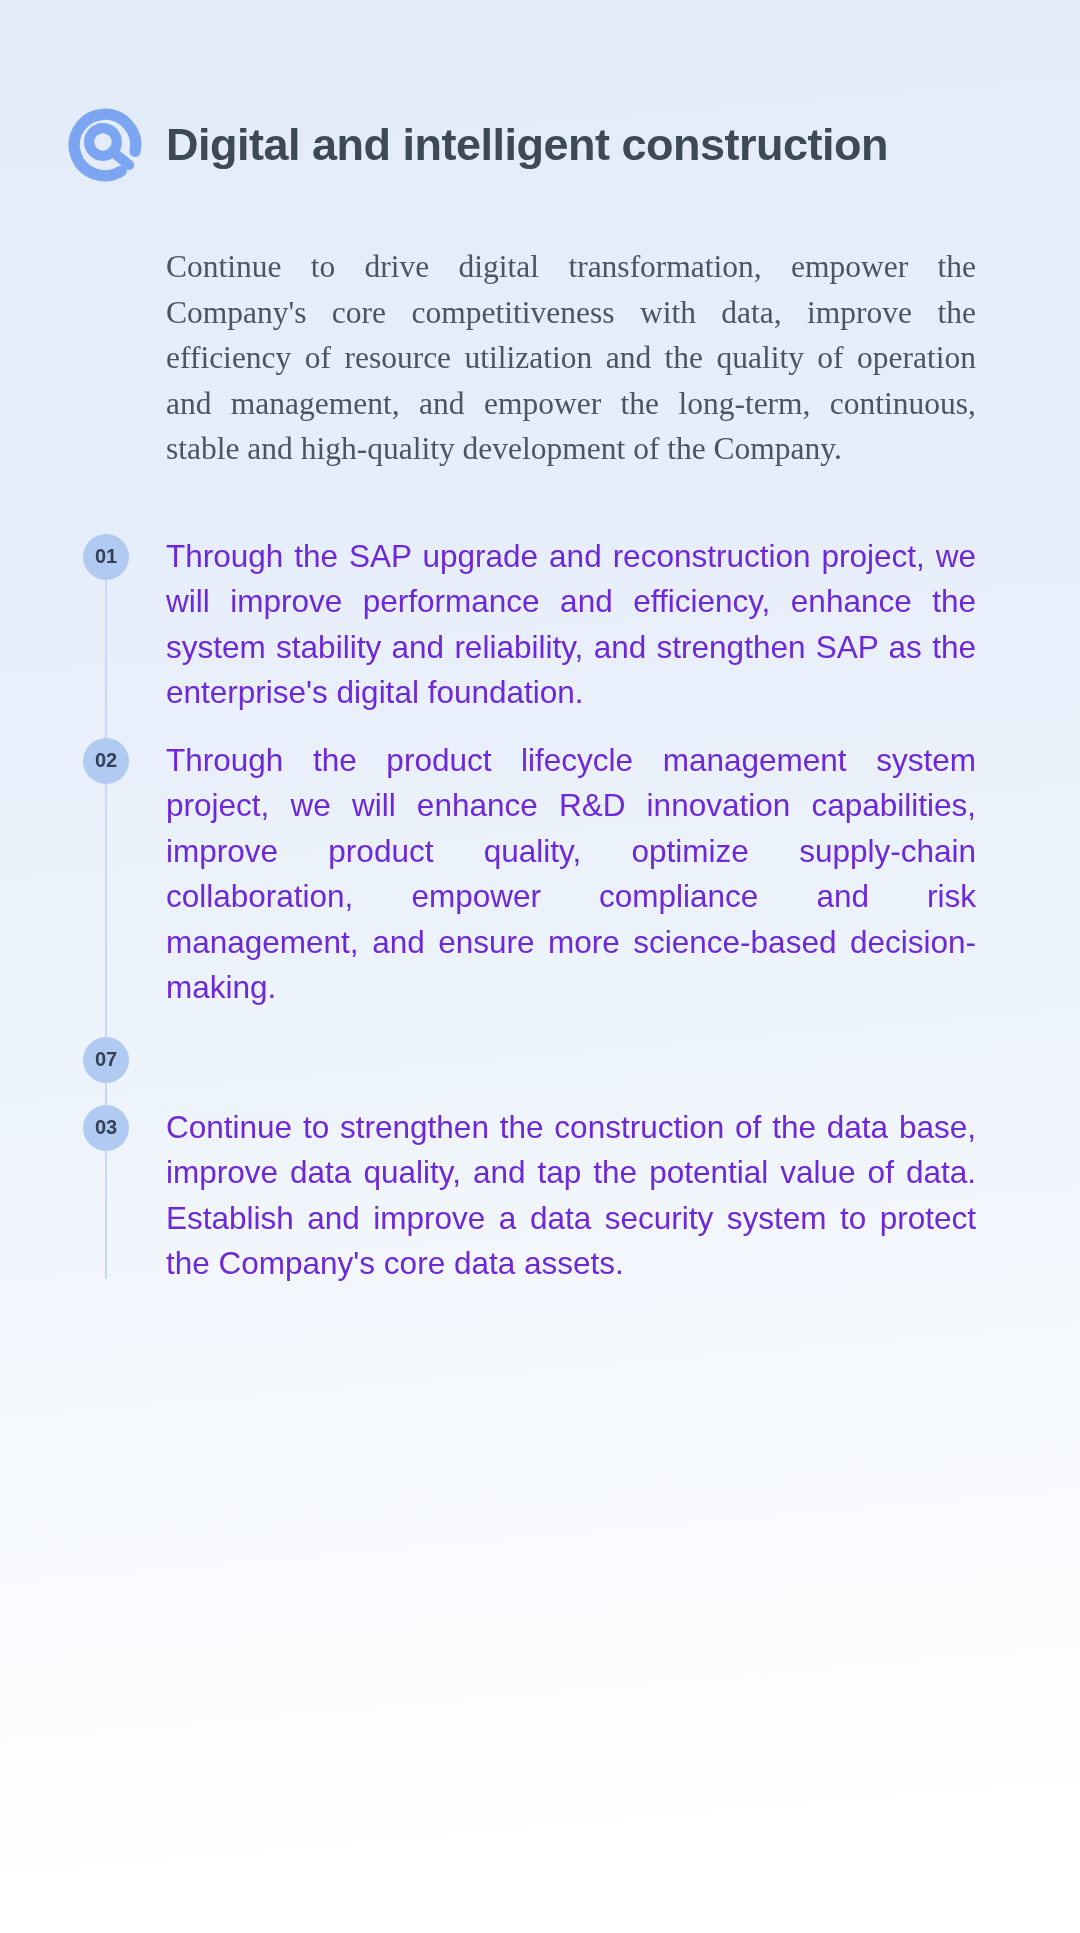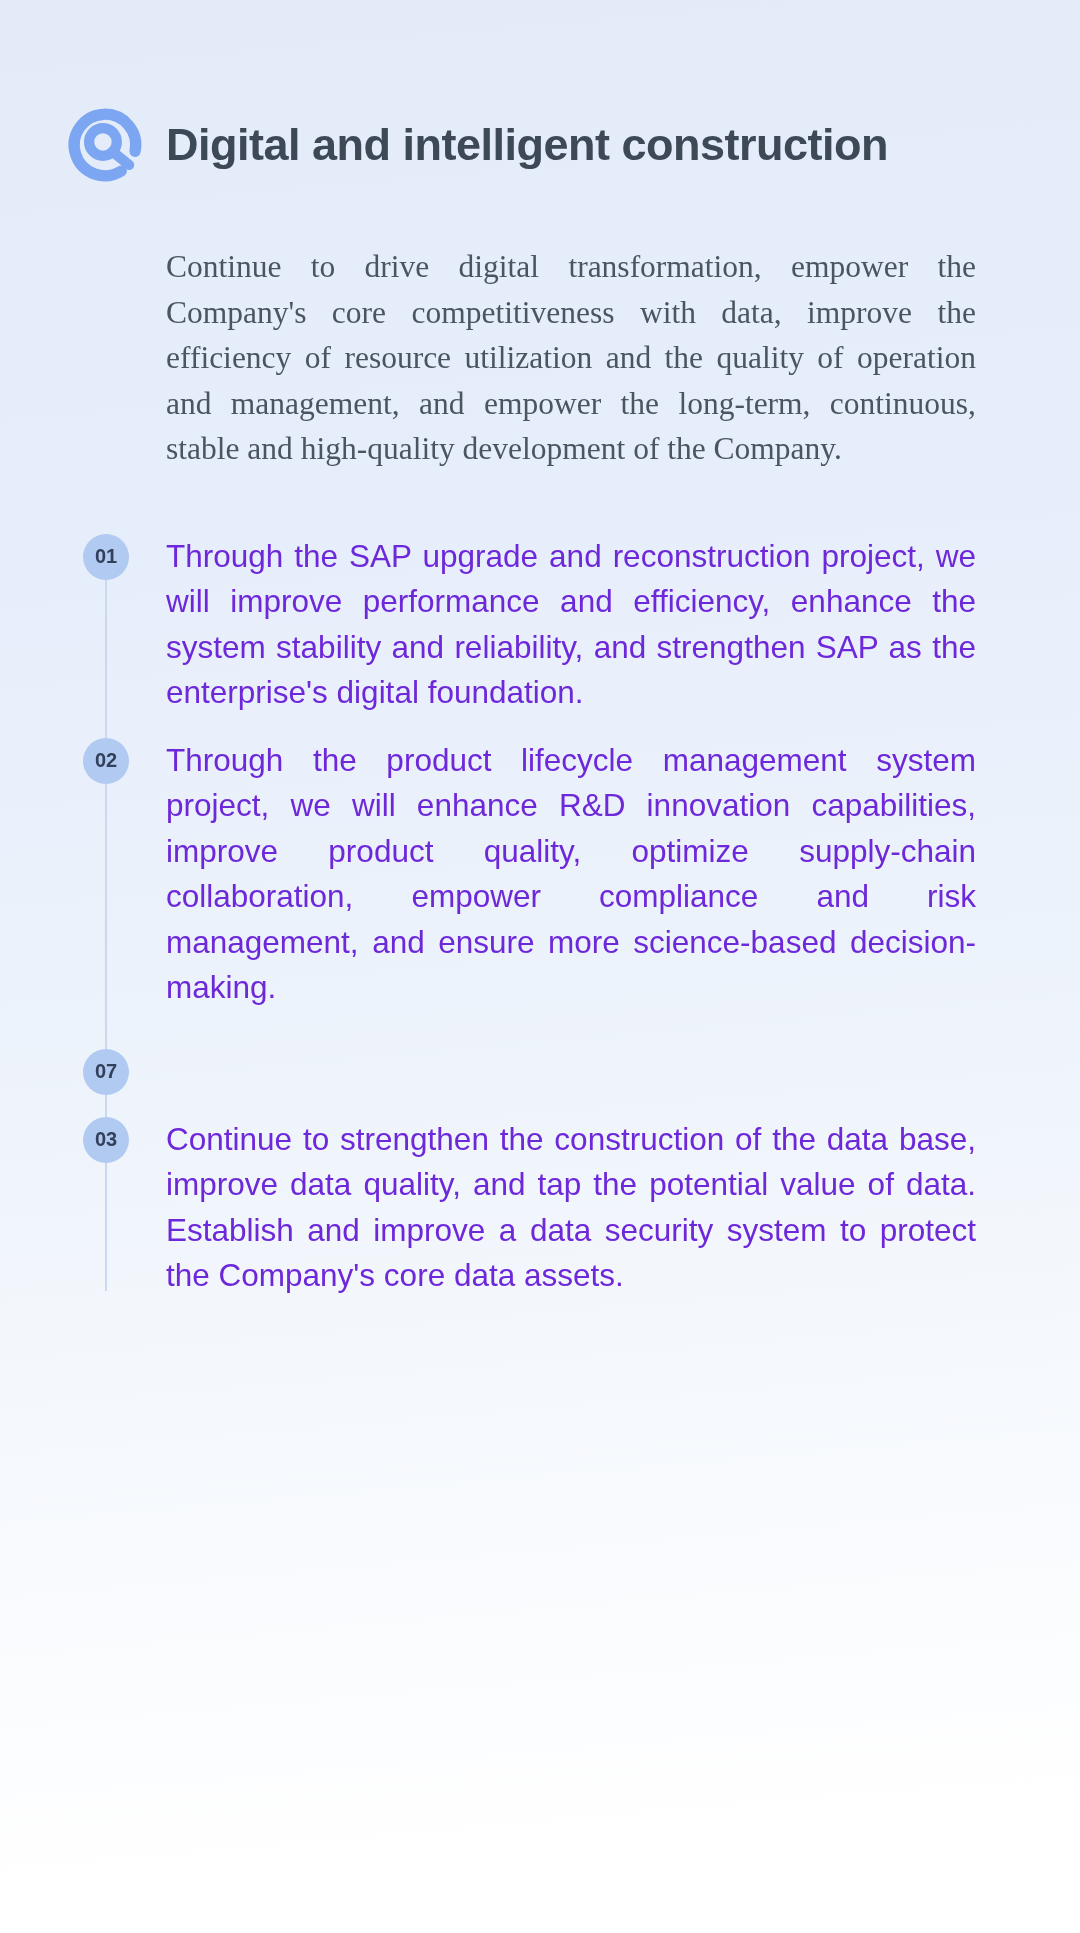--- a/index.html
+++ b/index.html
@@ -117,21 +117,21 @@
   <ol class="items">
     <div class="timeline-line"></div>
 
     <li class="item">
       <span class="badge">01</span>
       <p class="item-text" style="margin-top: 0px; margin-bottom: 0px;">Through the SAP upgrade and reconstruction project, we will improve performance and efficiency, enhance the system stability and reliability, and strengthen SAP as the enterprise's digital foundation.</p>
     </li>
 
     <li class="item">
       <span class="badge">02</span>
-      <p class="item-text" style="margin-top: 0px; margin-bottom: 16px;">Through the product lifecycle management system project, we will enhance R&amp;D innovation capabilities, improve product quality, optimize supply-chain collaboration, empower compliance and risk management, and ensure more science-based decision-making.</p>
+      <p class="item-text" style="margin-top: 0px; margin-bottom: 4px;">Through the product lifecycle management system project, we will enhance R&amp;D innovation capabilities, improve product quality, optimize supply-chain collaboration, empower compliance and risk management, and ensure more science-based decision-making.</p>
     </li>
 
     <li class="item">
       <span class="badge">07</span>
     </li>
 
     <li class="item">
       <span class="badge">03</span>
       <p class="item-text" style="margin-top: 0px; margin-bottom: 0px;">Continue to strengthen the construction of the data base, improve data quality, and tap the potential value of data. Establish and improve a data security system to protect the Company's core data assets.</p>
     </li>

